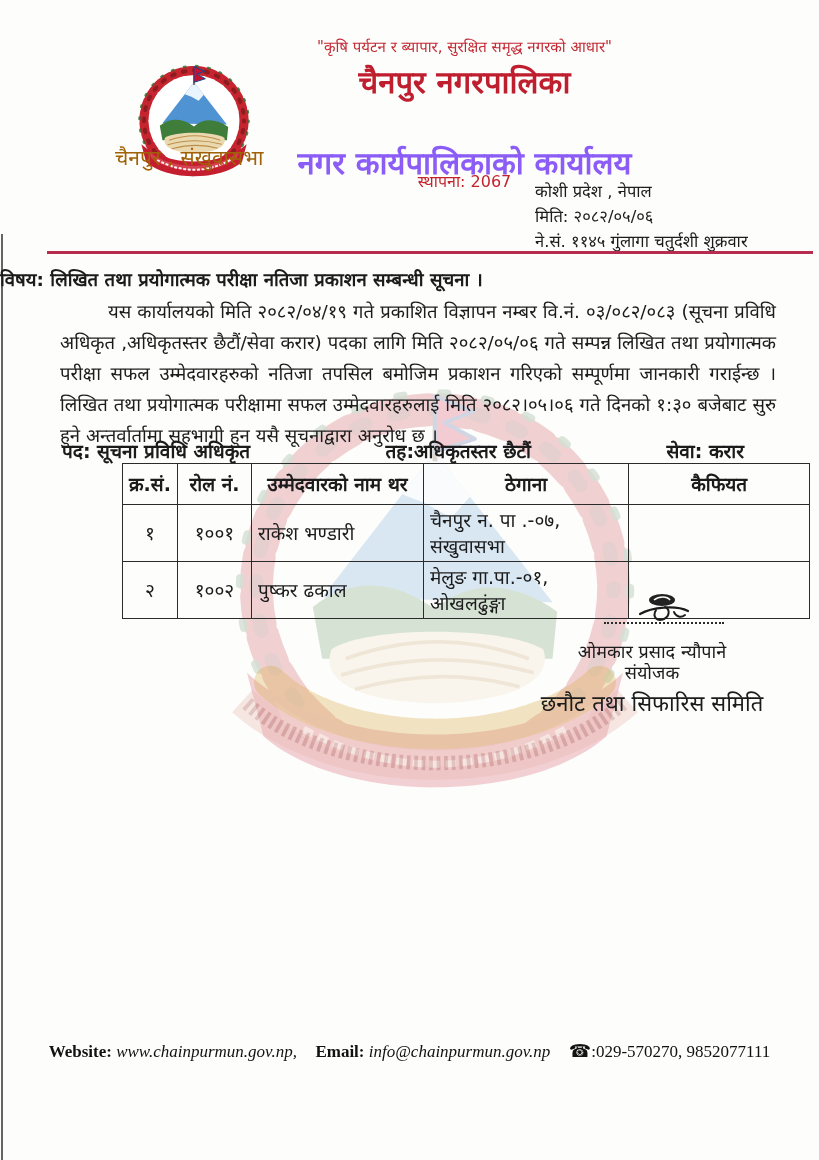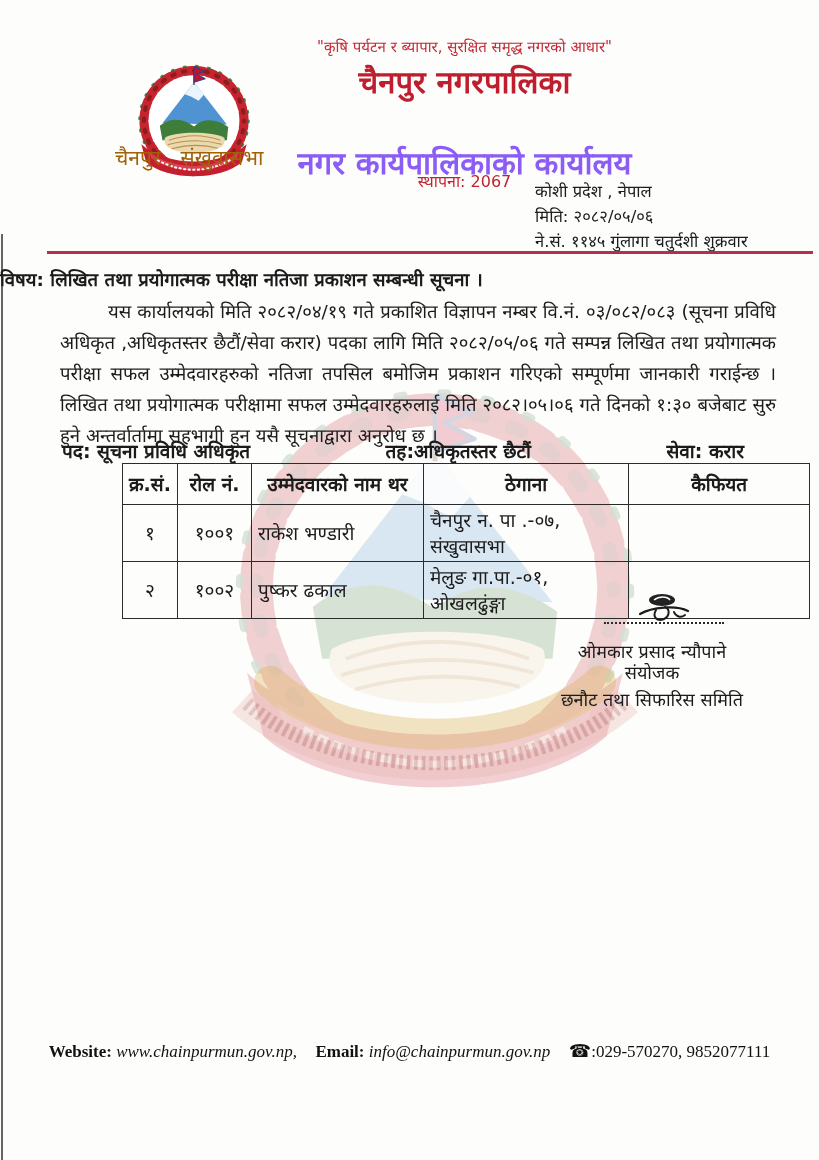--- a/index.html
+++ b/index.html
@@ -32,21 +32,21 @@
   table.result th,table.result td{border:1.6px solid #2b2b2b;font-size:19px;padding:2px 6px;}
   table.result th{font-weight:bold;text-align:center;height:36px;}
   table.result td{height:38px;}
   .c-center{text-align:center;}
   .c-left{text-align:left;padding-left:10px;}
   
   .sig-scribble{left:612px;top:592px;}
   .sig-dots{left:604px;top:620px;width:120px;border-bottom:2.5px dotted #2a2a2a;height:2px;}
   .sig-name{top:631px;left:528px;width:248px;text-align:center;font-size:18px;margin-top:8px;}
   .sig-role{top:660px;left:528px;width:248px;text-align:center;font-size:18px;}
-  .sig-committee{top:687px;left:528px;width:248px;text-align:center;font-size:18px;}
+  .sig-committee{top:687px;left:528px;width:248px;text-align:center;font-size:22px;}
   
   .footer{top:1040px;left:0;right:0;text-align:center;font-family:"Liberation Serif","DejaVu Serif",serif;font-size:17px;color:#111;}
   .footer .lbl{font-weight:bold;margin-top:12px;}
   .footer .addr{font-style:italic;}
   .footer .phone-icon{font-family:"DejaVu Sans",sans-serif;font-size:18px;}
   .sp{display:inline-block;width:10px;}
 </style>
 </head>
 <body>
 

